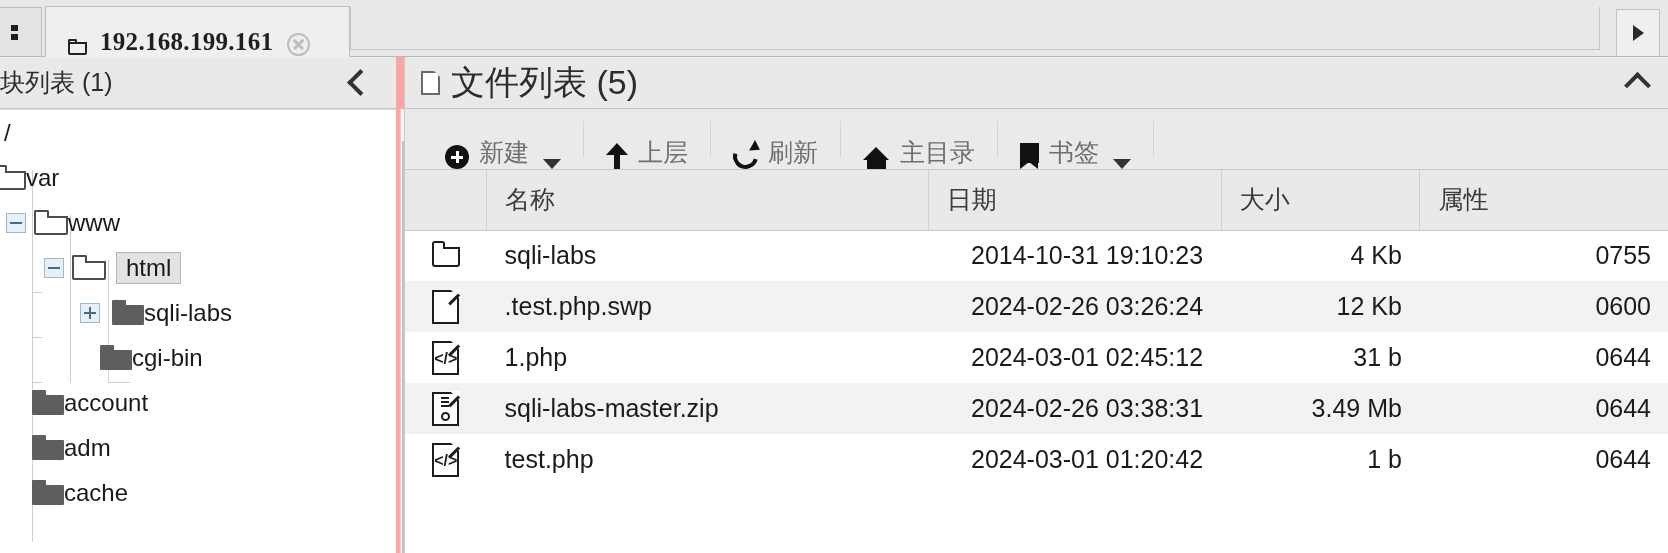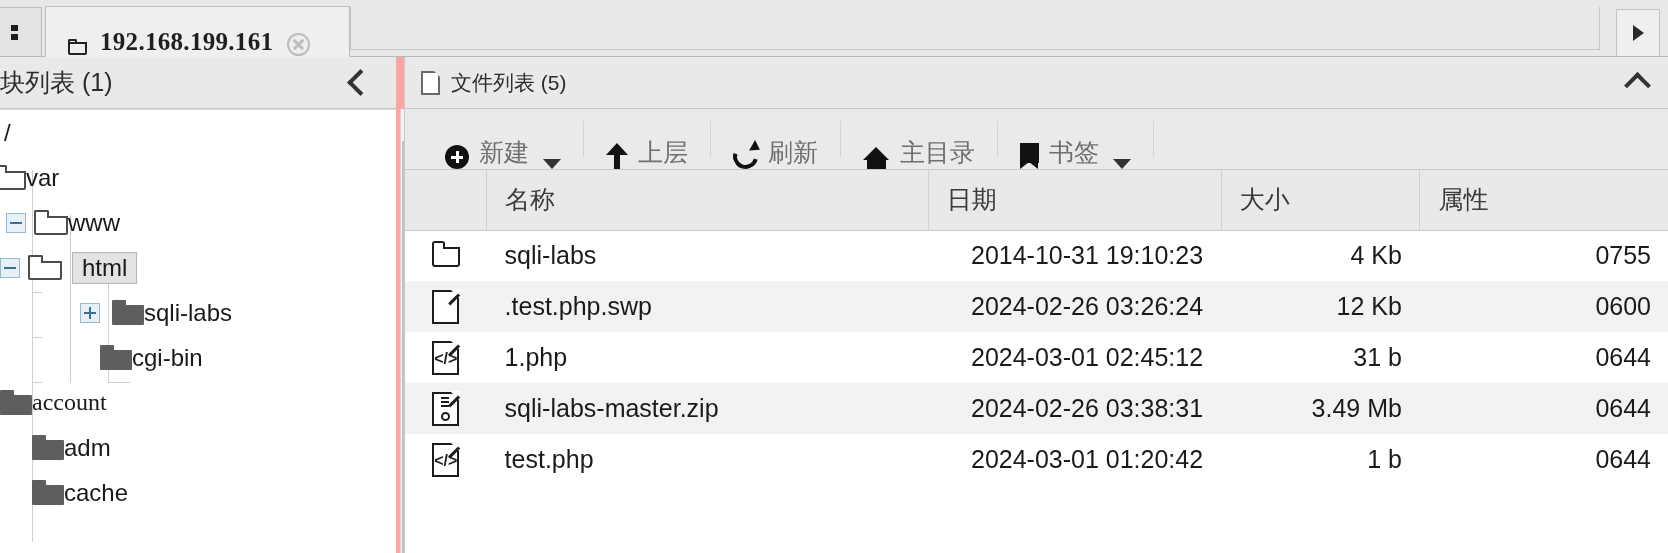--- a/index.html
+++ b/index.html
@@ -311,21 +311,21 @@
     width:19px; height:24px; box-sizing:border-box;
     border:2px solid #6a6a6a; background:#fff;
   }
   .doc-ico::after {
     content:""; position:absolute; right:-1px; top:-1px;
     width:0; height:0;
     border-left: 8px solid transparent;
     border-top: 8px solid #e9e9e9;
   }
   .right-header-title {
-    font-size: 21px;
+    font-size: 34px;
     color: #2c2c2c;
     white-space: nowrap;
   }
   .chev-up {
     width: 15px; height: 15px;
     border-left: 4px solid #333;
     border-top: 4px solid #333;
     transform: rotate(45deg);
     margin-top: 6px;
   }
@@ -562,39 +562,39 @@
         <span class="folder-open" style="margin-left:-8px;"></span>
         <span class="tree-label">var</span>
       </div>
 
       <div class="tree-row" style="padding-left:6px;">
         <span class="expander"></span>
         <span class="folder-open" style="margin-left:8px;"></span>
         <span class="tree-label">www</span>
       </div>
 
-      <div class="tree-row" style="">
+      <div class="tree-row" style="padding-left:44px;">
         <span class="expander"></span>
         <span class="folder-open" style="margin-left:8px;"></span>
         <span class="tree-label sel">html</span>
       </div>
 
       <div class="tree-row" style="padding-left:80px;">
         <span class="expander plus"></span>
         <span class="folder-closed" style="margin-left:12px;"></span>
         <span class="tree-label">sqli-labs</span>
       </div>
 
       <div class="tree-row" style="padding-left:68px;">
         <span class="expander-spacer"></span>
         <span class="folder-closed" style="margin-left:12px;"></span>
         <span class="tree-label">cgi-bin</span>
       </div>
 
-      <div class="tree-row" style="font-family:Liberation Serif, serif;">
+      <div class="tree-row" style="padding-left:32px;">
         <span class="folder-closed"></span>
         <span class="tree-label">account</span>
       </div>
 
       <div class="tree-row" style="padding-left:32px;">
         <span class="folder-closed"></span>
         <span class="tree-label">adm</span>
       </div>
 
       <div class="tree-row" style="padding-left:32px;">

